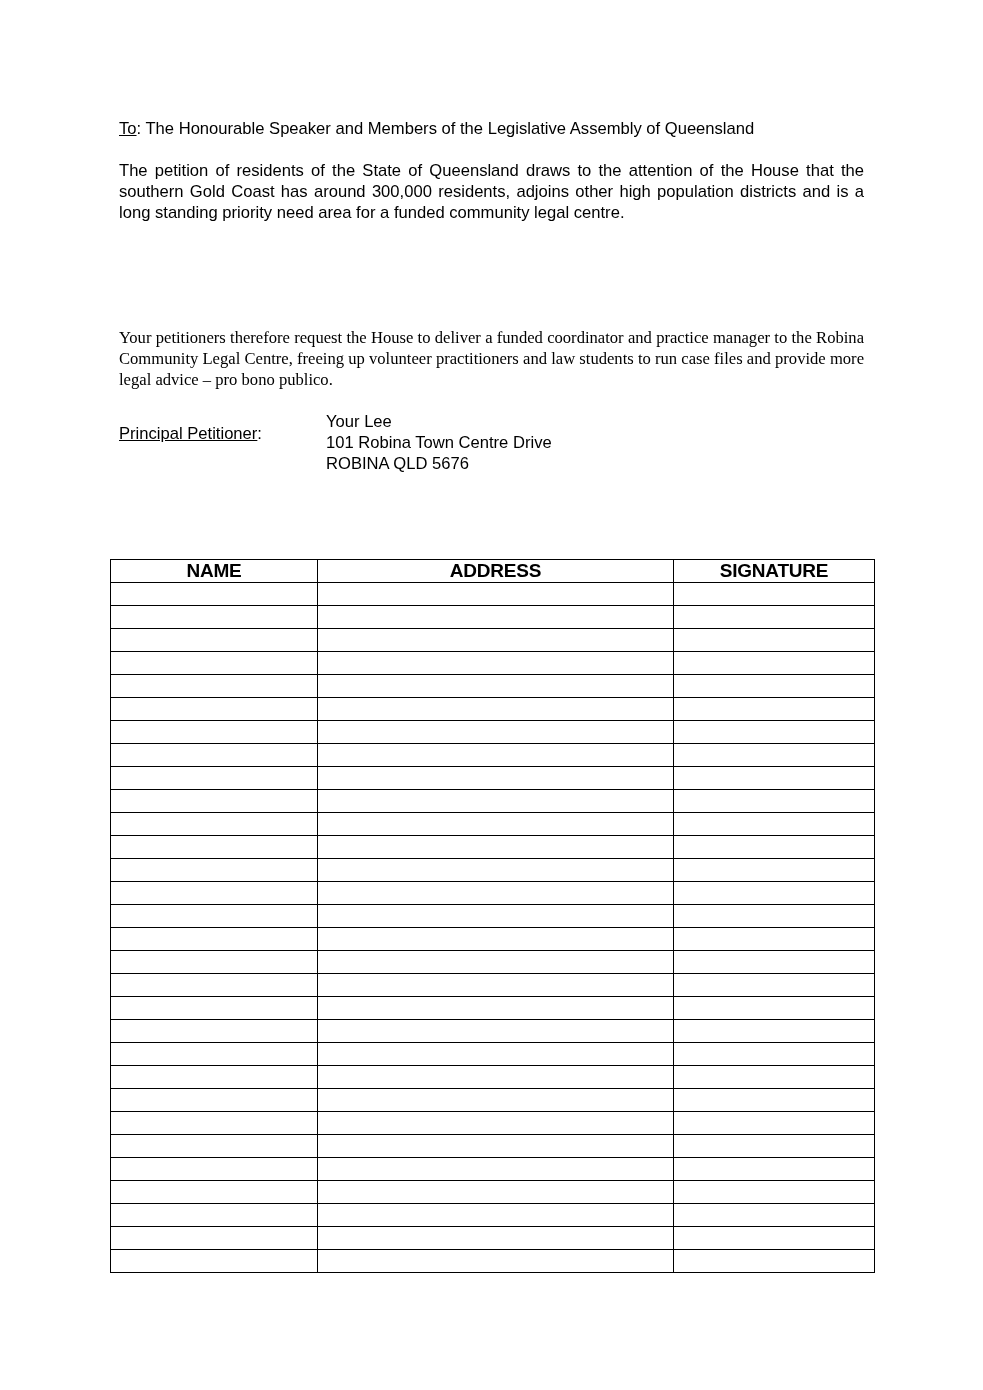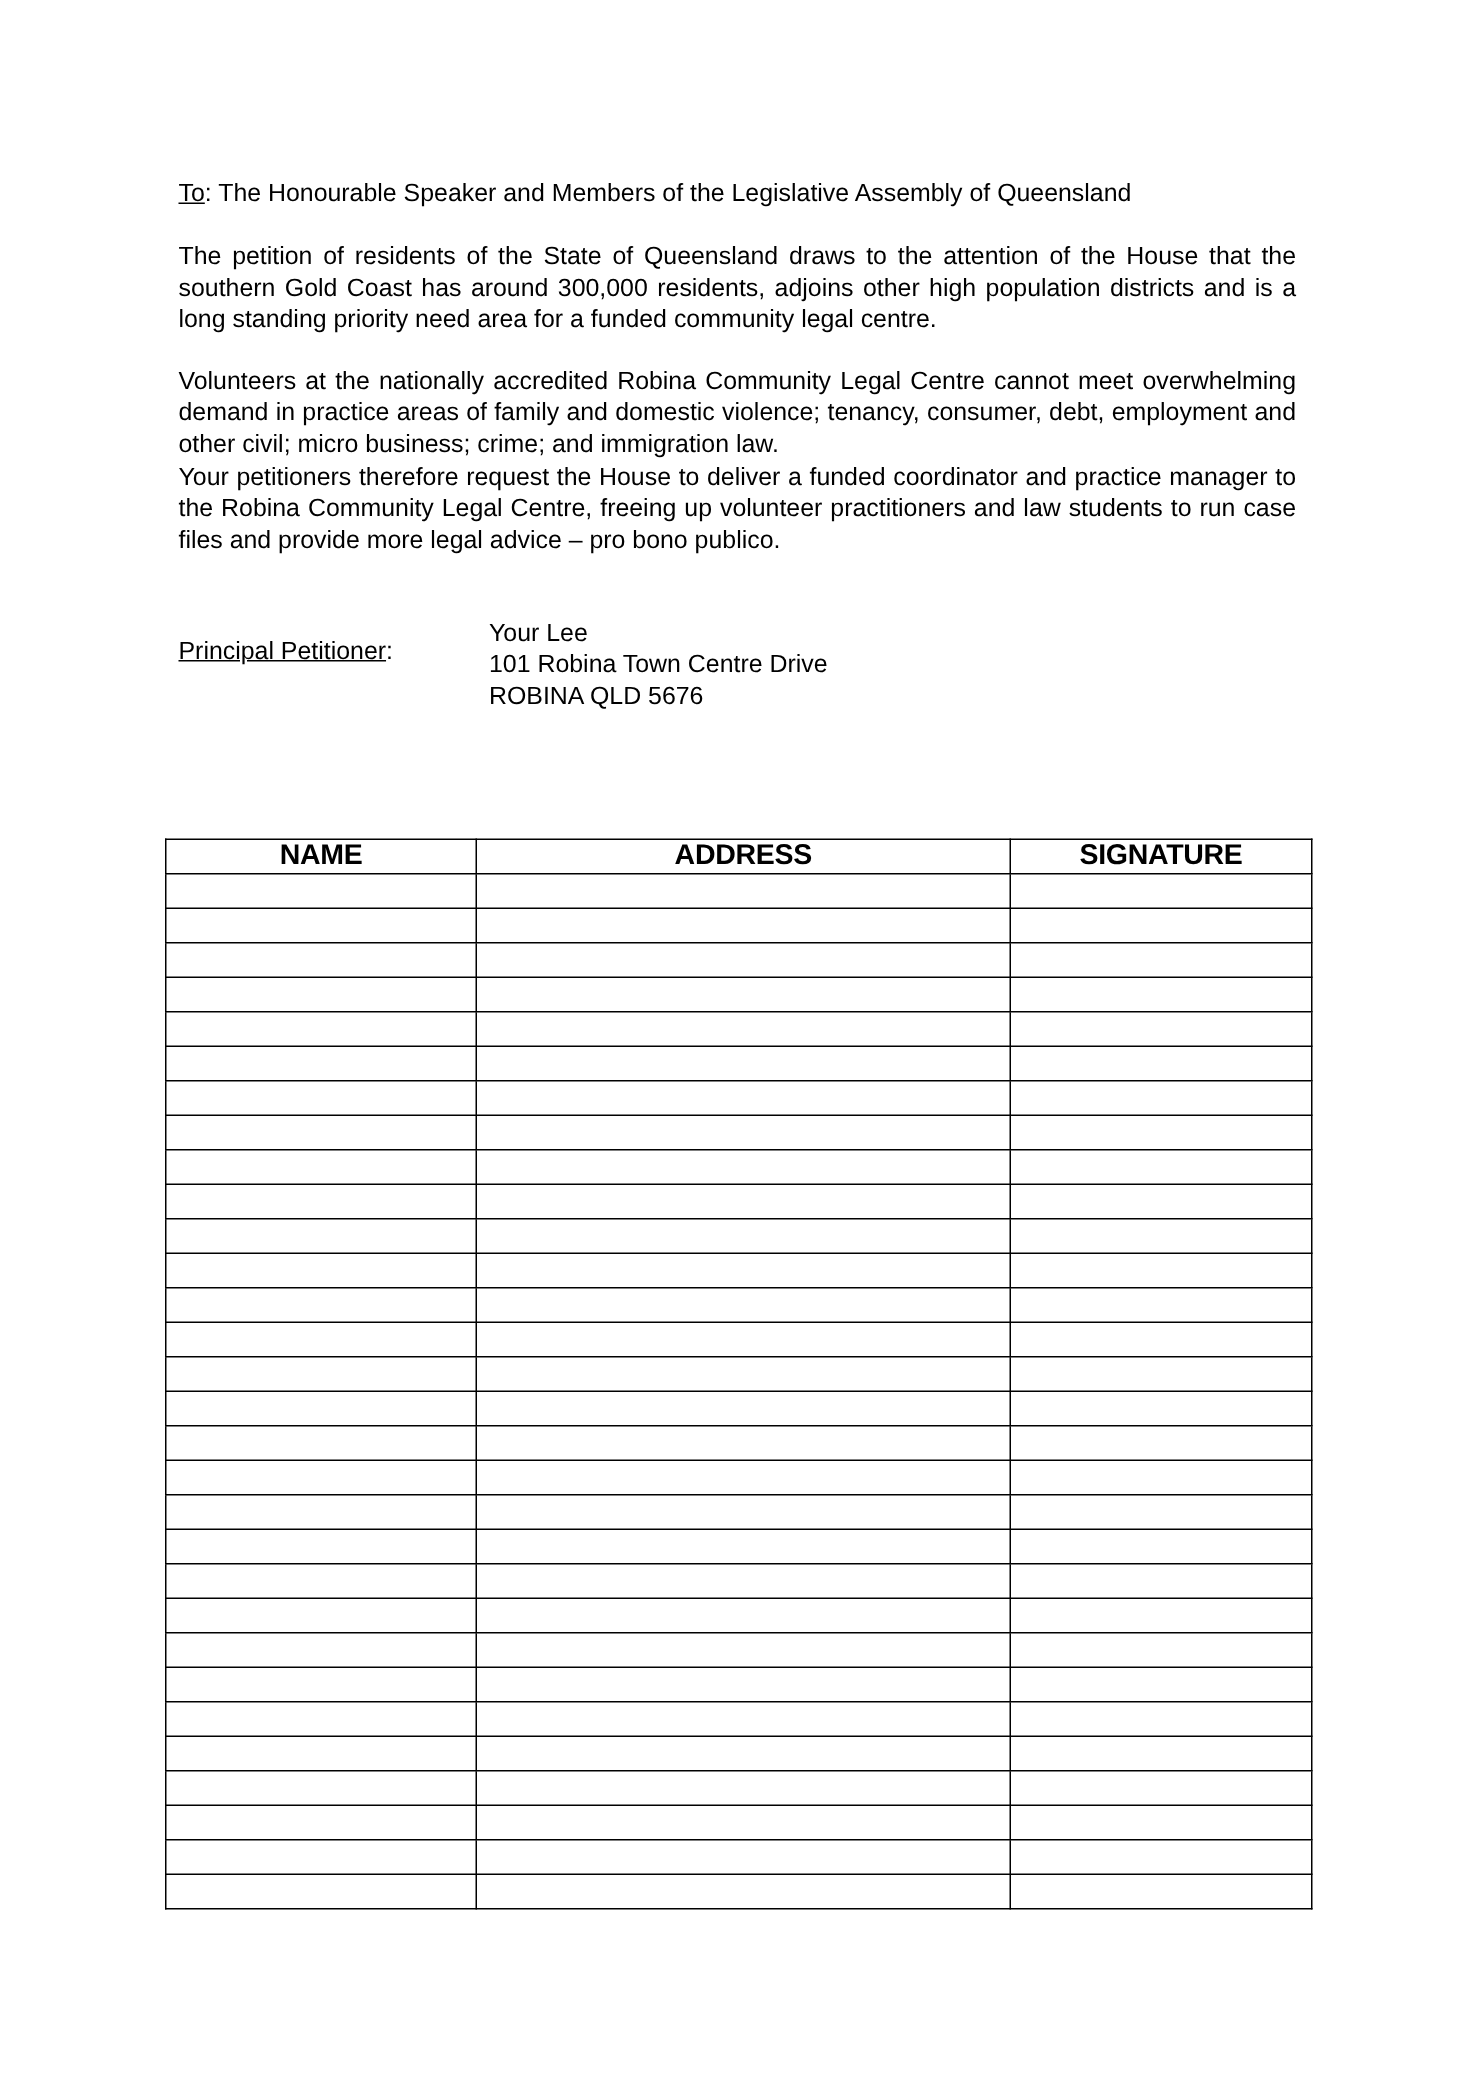--- a/index.html
+++ b/index.html
@@ -3,41 +3,40 @@
 <meta charset="utf-8">
 <style>
   html, body { margin: 0; padding: 0; background: #ffffff; }
   body { width: 983px; height: 1390px; position: relative; font-family: "Liberation Sans", sans-serif; color: #000; }
   .page { position: absolute; left: 0; top: 0; width: 983px; height: 1390px; }
   .text-block { position: absolute; left: 119px; width: 745px; font-size: 16.6px; line-height: 20.8px; }
   .to-line { top: 119px; }
   .para { text-align: justify; }
   .para1 { top: 161px; }
   .para2 { top: 244px; }
-  .para3 { top: 308px; }
+  .para3 { top: 328px; font-family: Liberation Serif, serif; }
   .u { text-decoration: underline; }
   .petitioner { position: absolute; top: 411px; left: 119px; font-size: 16.6px; line-height: 21px; }
   .petitioner-label { position: absolute; left: 0; top: 12px; white-space: nowrap; }
   .petitioner-details { position: absolute; left: 207px; top: 0; white-space: nowrap; }
   table.sig { position: absolute; left: 110px; top: 559px; width: 764px; border-collapse: collapse; table-layout: fixed; }
   table.sig th, table.sig td { border: 1.5px solid #000; padding: 0 8px; height: 22px; }
   table.sig th { text-align: center; font-weight: bold; font-size: 19px; height: 22px; letter-spacing: -0.2px; }
   table.sig tr:last-child td { border-bottom: 1.5px solid #000; }
 </style>
 </head>
 <body>
 
 <div class="page">
 
   <div class="text-block to-line">
     <span class="u">To</span><span>: The Honourable Speaker and Members of the Legislative Assembly of Queensland</span>
   </div>
 
   <div class="text-block para para1">The petition of residents of the State of Queensland draws to the attention of the House that the southern Gold Coast has around 300,000 residents, adjoins other high population districts and is a long standing priority need area for a funded community legal centre.</div>
-  <div class="text-block para para2">Volunteers at the nationally accredited Robina Community Legal Centre cannot meet overwhelming demand in practice areas of family and domestic violence; tenancy, consumer, debt, employment and other civil; micro business; crime; and immigration law.</div>
   <div class="text-block para para3">Your petitioners therefore request the House to deliver a funded coordinator and practice manager to the Robina Community Legal Centre, freeing up volunteer practitioners and law students to run case files and provide more legal advice – pro bono publico.</div>
 
   <div class="petitioner">
     <div class="petitioner-label"><span class="u">Principal Petitioner</span><span>:</span></div>
     <div class="petitioner-details">
       <div>Your Lee</div>
       <div>101 Robina Town Centre Drive</div>
       <div>ROBINA QLD 5676</div>
     </div>
   </div>

